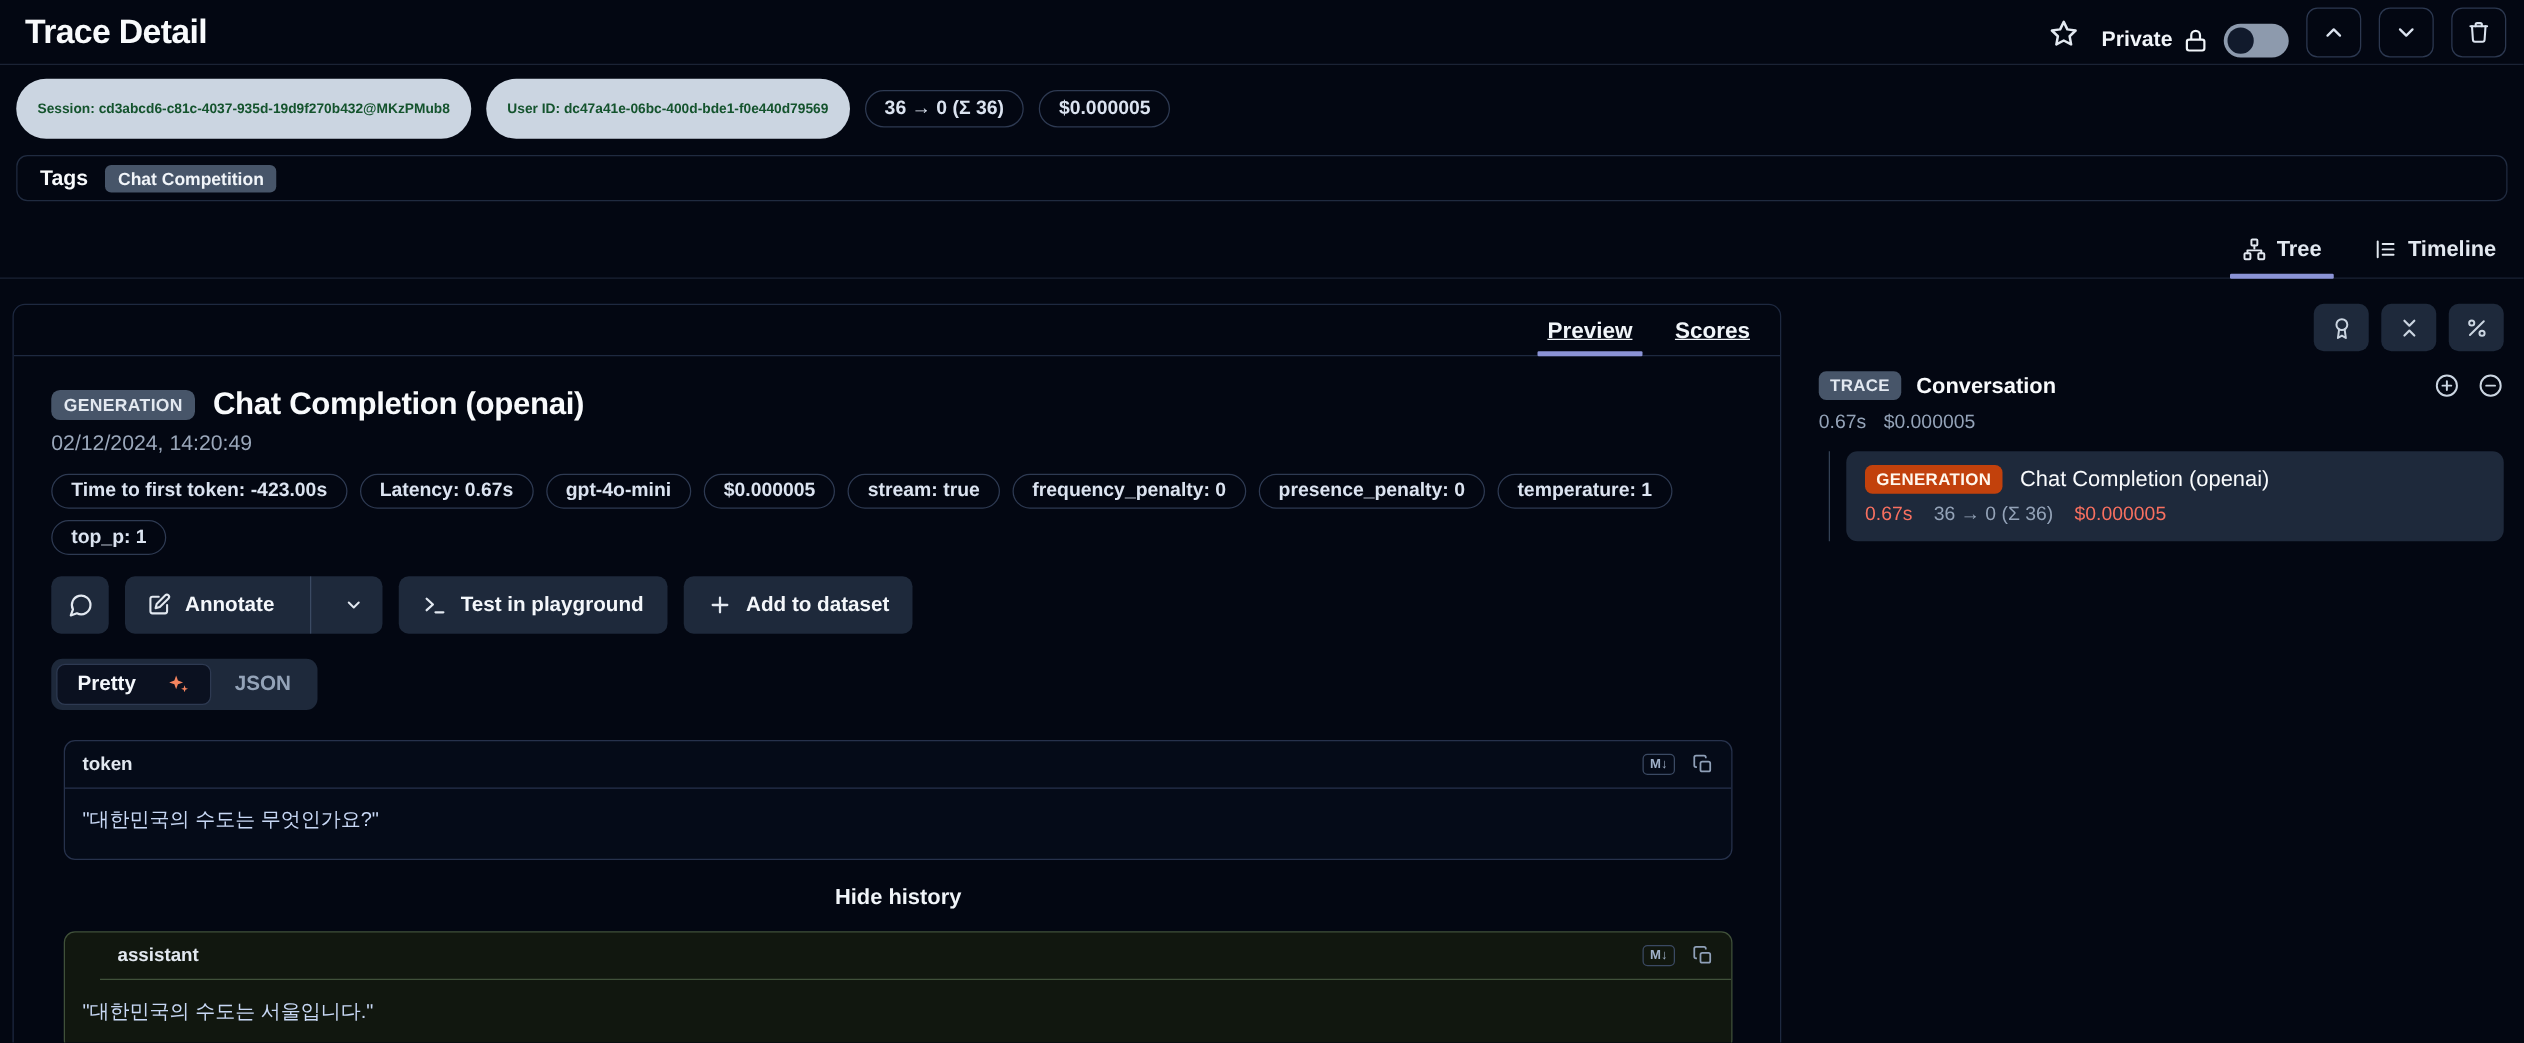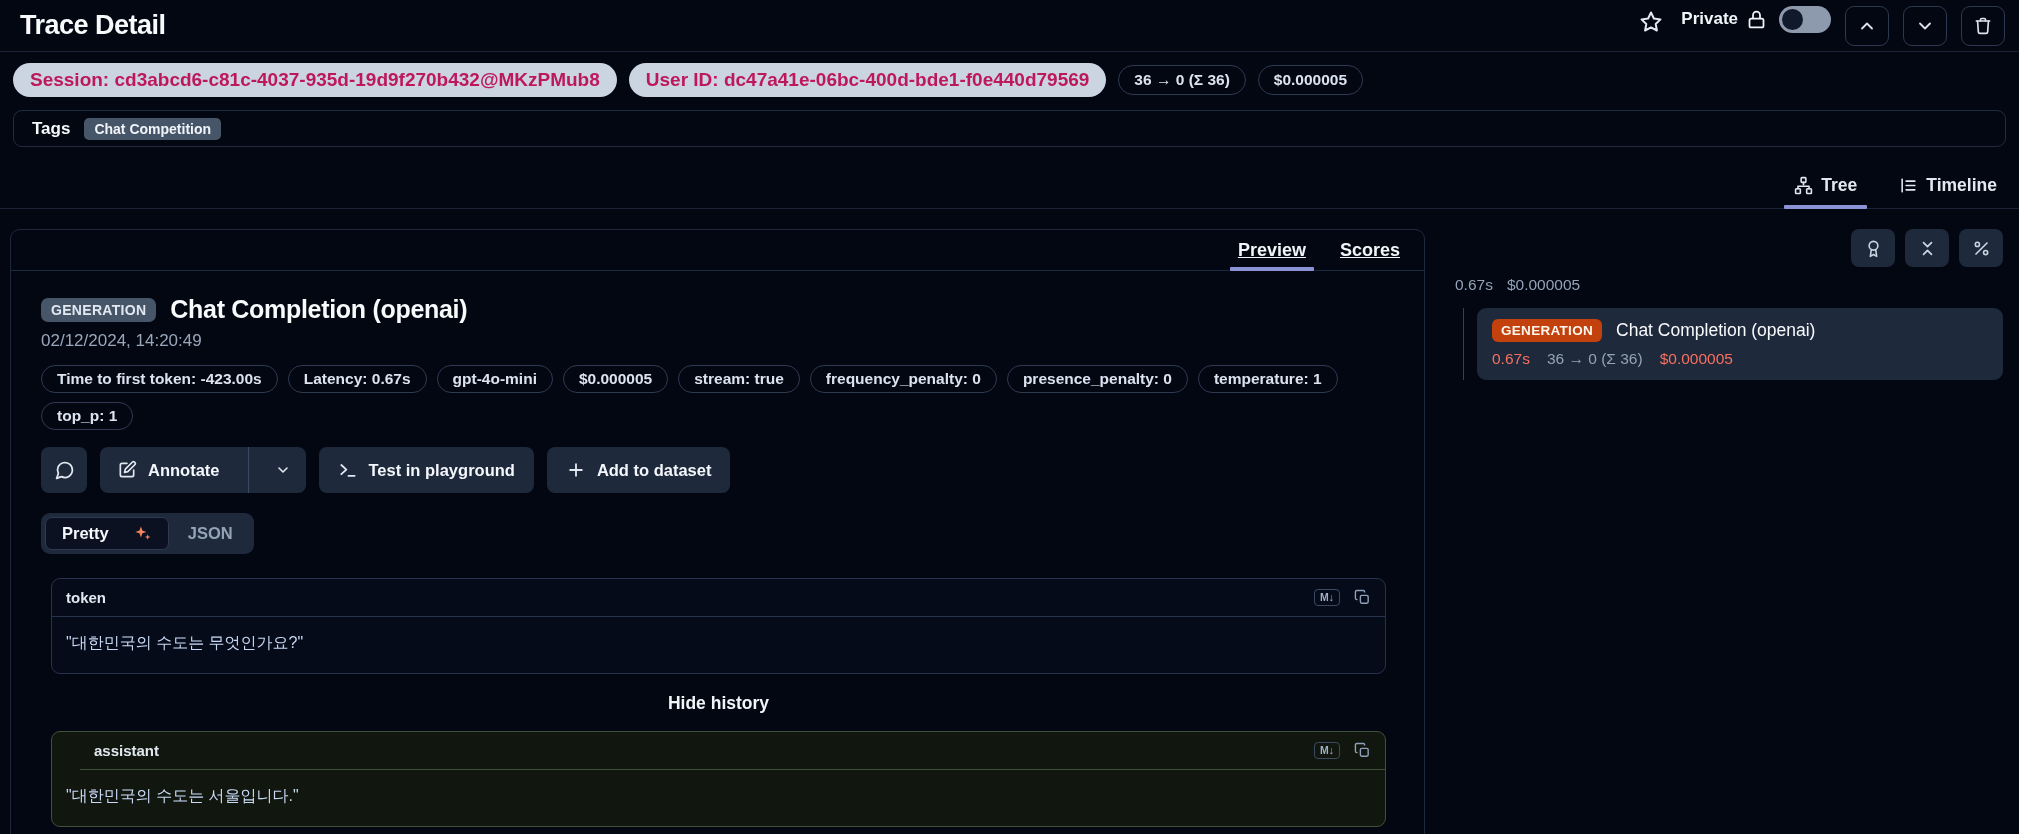--- a/index.html
+++ b/index.html
@@ -12,35 +12,35 @@
   }
   .icon { display:inline-flex; align-items:center; justify-content:center; flex:none; }
   .icon svg { display:block; }
 
   
   .topbar {
     height:52px; display:flex; align-items:center; justify-content:space-between;
     padding:0 14px 0 20px; border-bottom:1px solid #1b2335;
   }
   .page-title { font-size:27px; font-weight:700; color:#f8fafc; letter-spacing:-0.5px; }
-  .topbar-right { display:flex; align-items:flex-start; gap:14px; color:#e2e8f0; }
+  .topbar-right { display:flex; align-items:flex-end; gap:14px; color:#e2e8f0; }
   .iconbtn-plain { background:none; border:none; color:#e2e8f0; cursor:pointer; padding:4px; }
   .private-group { display:flex; align-items:center; gap:8px; font-size:17px; font-weight:600; color:#f1f5f9; }
   .toggle { width:52px; height:27px; border-radius:999px; background:#8d9aad; position:relative; margin-left:4px; cursor:pointer; }
   .toggle .knob { position:absolute; left:3px; top:3px; width:21px; height:21px; border-radius:50%; background:#111a2c; }
   .sqbtn {
     width:44px; height:40px; border:1px solid #2c3850; border-radius:9px; background:transparent;
     display:inline-flex; align-items:center; justify-content:center; color:#dbe3ef; cursor:pointer;
   }
 
   
   .idrow { display:flex; align-items:center; gap:12px; padding:11px 13px; }
   .pill-light {
-    background:#cbd5e1; color:#be185d; font-size:19px; font-weight:700;
-    border-radius:999px; padding:6px 17px; white-space:nowrap;
+    background:#cbd5e1; color:#14532d; font-size:11px; font-weight:700;
+    border-radius:999px; padding:18px 17px; white-space:nowrap;
   }
   .pill-outline {
     background:transparent; color:#dbe3f0; border:1px solid #2e3a52; font-size:15.5px; font-weight:700;
     border-radius:999px; padding:5px 15px; white-space:nowrap;
   }
 
   
   .tagsrow {
     margin:2px 13px 10px; border:1px solid #202b40; border-radius:9px;
     display:flex; align-items:center; gap:14px; padding:6px 18px; min-height:37px;
@@ -392,20 +392,38 @@
         <span class="icon">
           <svg width="19" height="19" viewBox="0 0 24 24" fill="none" stroke="currentColor" stroke-width="2" stroke-linecap="round">
               <path d="M19 5L5 19"></path>
               <circle cx="6.8" cy="6.8" r="2.6"></circle>
               <circle cx="17.2" cy="17.2" r="2.6"></circle>
             </svg>
         </span>
       </button>
     </div>
 
+    <div class="trace-row">
+      <span class="trace-badge">TRACE</span>
+      <span class="trace-title">Conversation</span>
+      <span class="trace-actions">
+        <span class="icon">
+          <svg width="21" height="21" viewBox="0 0 24 24" fill="none" stroke="currentColor" stroke-width="1.8" stroke-linecap="round">
+              <circle cx="12" cy="12" r="9.2"></circle>
+              <path d="M8 12h8M12 8v8"></path>
+            </svg>
+        </span>
+        <span class="icon">
+          <svg width="21" height="21" viewBox="0 0 24 24" fill="none" stroke="currentColor" stroke-width="1.8" stroke-linecap="round">
+              <circle cx="12" cy="12" r="9.2"></circle>
+              <path d="M8 12h8"></path>
+            </svg>
+        </span>
+      </span>
+    </div>
     <div class="trace-metrics">
       <span>0.67s</span>
       <span>$0.000005</span>
     </div>
 
     <div class="tree-children">
       <div class="gen-card">
         <div class="gen-card-top">
           <span class="gen-badge">GENERATION</span>
           <span class="gen-title">Chat Completion (openai)</span>

